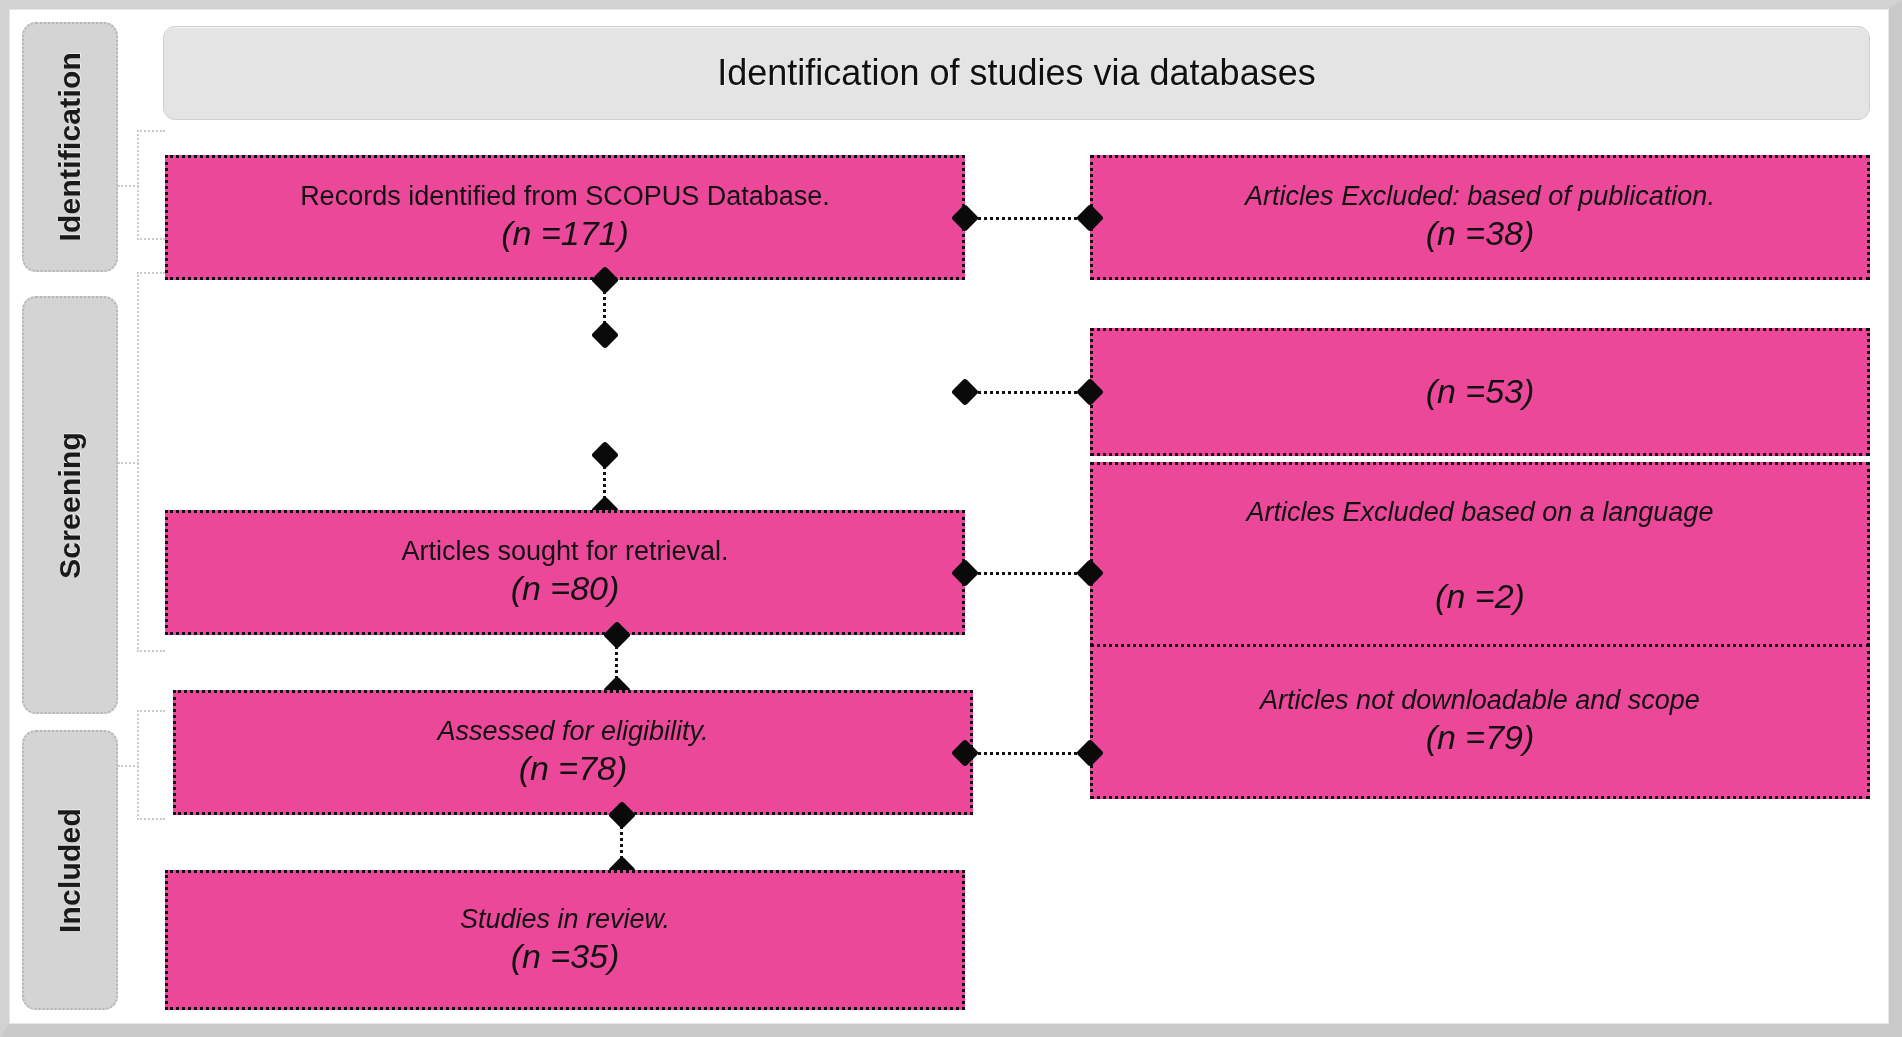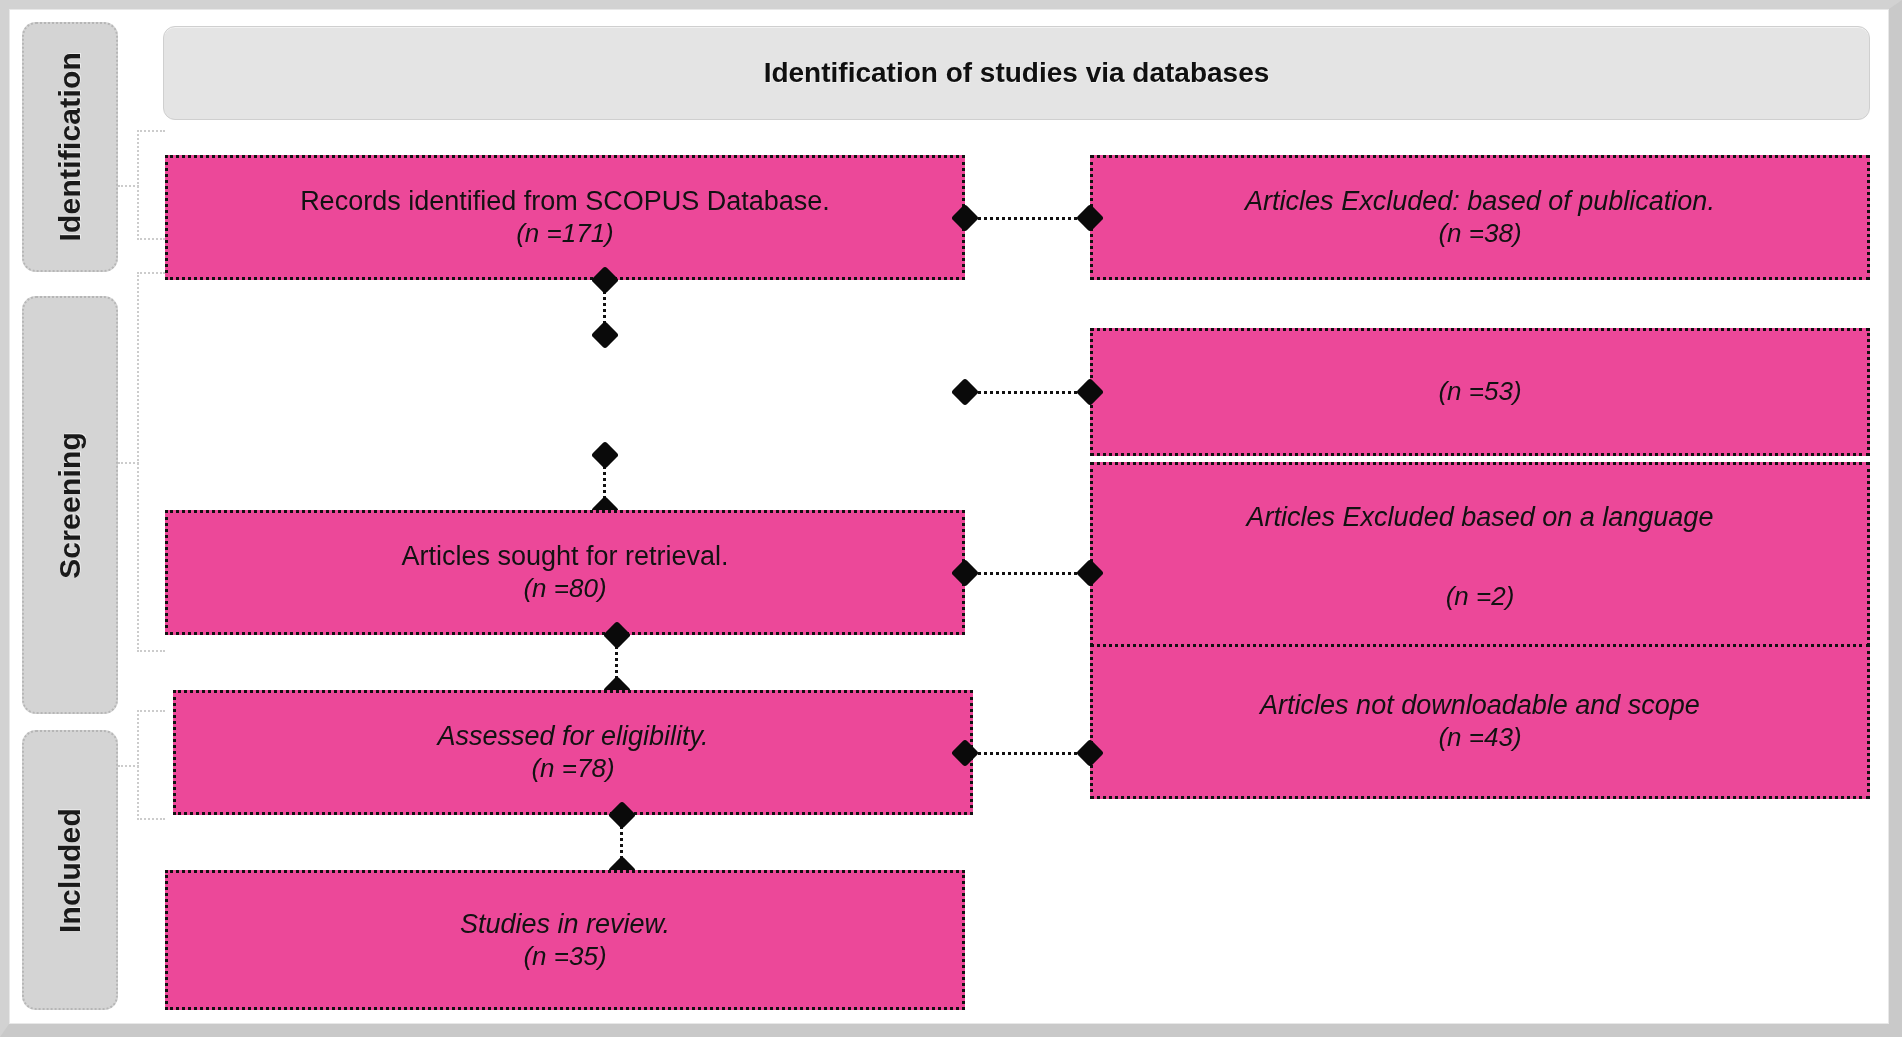--- a/index.html
+++ b/index.html
@@ -71,22 +71,22 @@
     background: #e4e4e4;
     border: 1px solid #cfcfcf;
     border-radius: 12px;
     display: flex;
     align-items: center;
     justify-content: center;
     box-sizing: border-box;
     box-shadow: inset 0 1px 0 #f2f2f2;
   }
   .title-text {
-    font-size: 28px;
-    font-weight: bold;
+    font-size: 36px;
+    font-weight: normal;
     color: #101010;
     text-align: center;
     text-shadow: 1px 1px 0 rgba(255,255,255,0.5);
   }
 
   
   .flowbox {
     position: absolute;
     background: #ec4899;
     border: 3px dotted #111111;
@@ -98,21 +98,21 @@
     text-align: center;
     padding: 4px 14px;
   }
   .flowbox .line1 {
     font-size: 27px;
     color: #121212;
     line-height: 1.22;
     white-space: nowrap;
   }
   .flowbox .line2 {
-    font-size: 26px;
+    font-size: 34px;
     font-style: italic;
     color: #121212;
     line-height: 1.22;
     white-space: nowrap;
   }
   .flowbox.italic .line1 { font-style: italic; }
 
   
   .vline {
     position: absolute;
@@ -231,21 +231,21 @@
   <div class="diamond" style="left:607px; top:625px;"></div>
   <div class="diamond" style="left:607px; top:680px;"></div>
 
   <div class="flowbox italic" style="left:173px; top:690px; width:800px; height:125px;">
     <span class="line1">Assessed for eligibility.</span>
     <span class="line2">(n =78)</span>
   </div>
 
   <div class="flowbox italic" style="left:1090px; top:644px; width:780px; height:155px;">
     <span class="line1">Articles not downloadable and scope</span>
-    <span class="line2">(n =43)</span>
+    <span class="line2">(n =79)</span>
   </div>
 
   <div class="hline" style="left:965px; top:752px; width:125px;"></div>
   <div class="diamond" style="left:955px; top:743px;"></div>
   <div class="diamond" style="left:1080px; top:743px;"></div>
 
   <div class="vline" style="left:620px; top:815px; height:55px;"></div>
   <div class="diamond" style="left:612px; top:805px;"></div>
   <div class="diamond" style="left:612px; top:860px;"></div>
 

